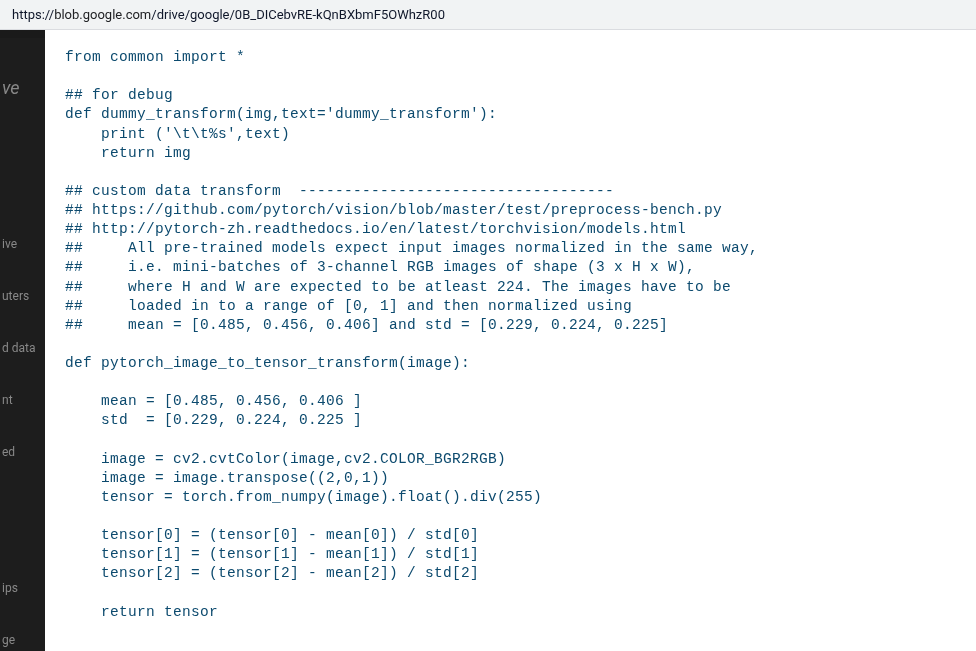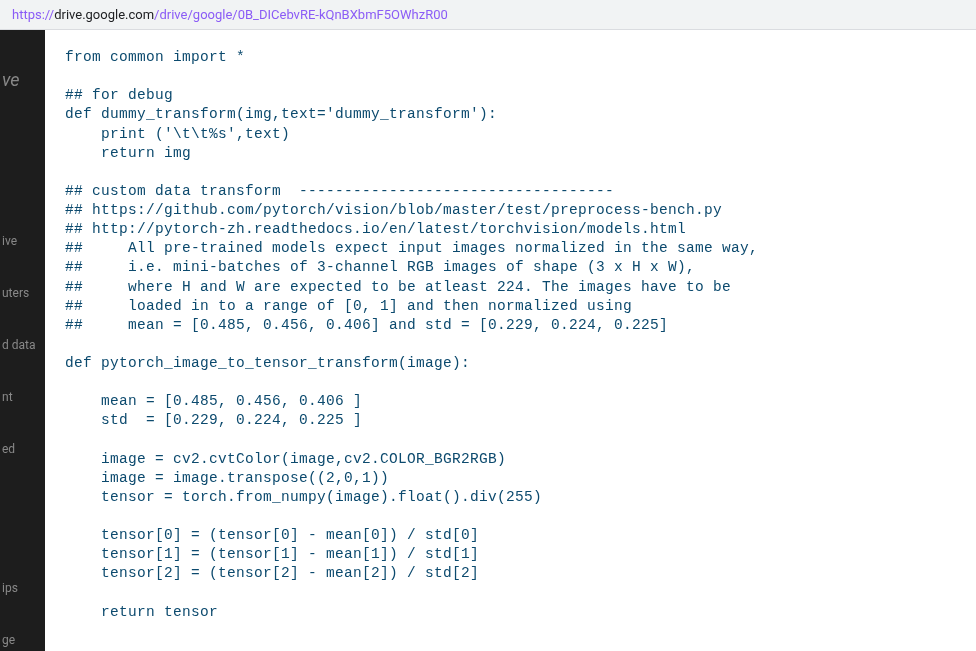--- a/index.html
+++ b/index.html
@@ -18,39 +18,40 @@
       background: #f1f3f4;
       padding: 6px 12px;
       border-bottom: 1px solid #dadce0;
       font-size: 13px;
       color: #202124;
       display: flex;
       align-items: center;
       height: 30px;
     }
     .url-bar .url-text {
-      color: #8b5cf6;
+      color: #0f172a;
     }
     .url-bar .url-domain {
       color: #202124;
     }
     .main-container {
       display: flex;
       height: calc(100% - 30px);
       background: #1a1a1a;
     }
     .sidebar {
       width: 45px;
       background: rgba(30, 30, 30, 0.95);
       display: flex;
       flex-direction: column;
       padding-top: 35px;
       gap: 30px;
       align-items: flex-start;
       overflow: hidden;
+      margin-top: 8px;
     }
     .sidebar-item {
       color: #888;
       font-size: 12px;
       padding: 4px 2px;
       white-space: nowrap;
       cursor: pointer;
       text-align: left;
       width: 100%;
       direction: rtl;
@@ -78,21 +79,21 @@
       color: #0c4a6e;
       white-space: pre;
       letter-spacing: 0.3px;
     }
   </style>
 </head>
 <body>
 
 <div class="url-bar">
   <span>
-    <span class="url-text">https://</span><span class="url-domain">drive.google.com</span><span class="url-text">/drive/google/0B_DICebvRE-kQnBXbmF5OWhzR00</span>
+    <span class="url-text">https://</span><span class="url-domain">blob.google.com</span><span class="url-text">/drive/google/0B_DICebvRE-kQnBXbmF5OWhzR00</span>
   </span>
 </div>
 
 <div class="main-container">
   <div class="sidebar">
     <div class="sidebar-logo">ve</div>
     <div style="height: 80px;"></div>
     <div class="sidebar-item">ive</div>
     <div class="sidebar-item">uters</div>
     <div class="sidebar-item">d data</div>

